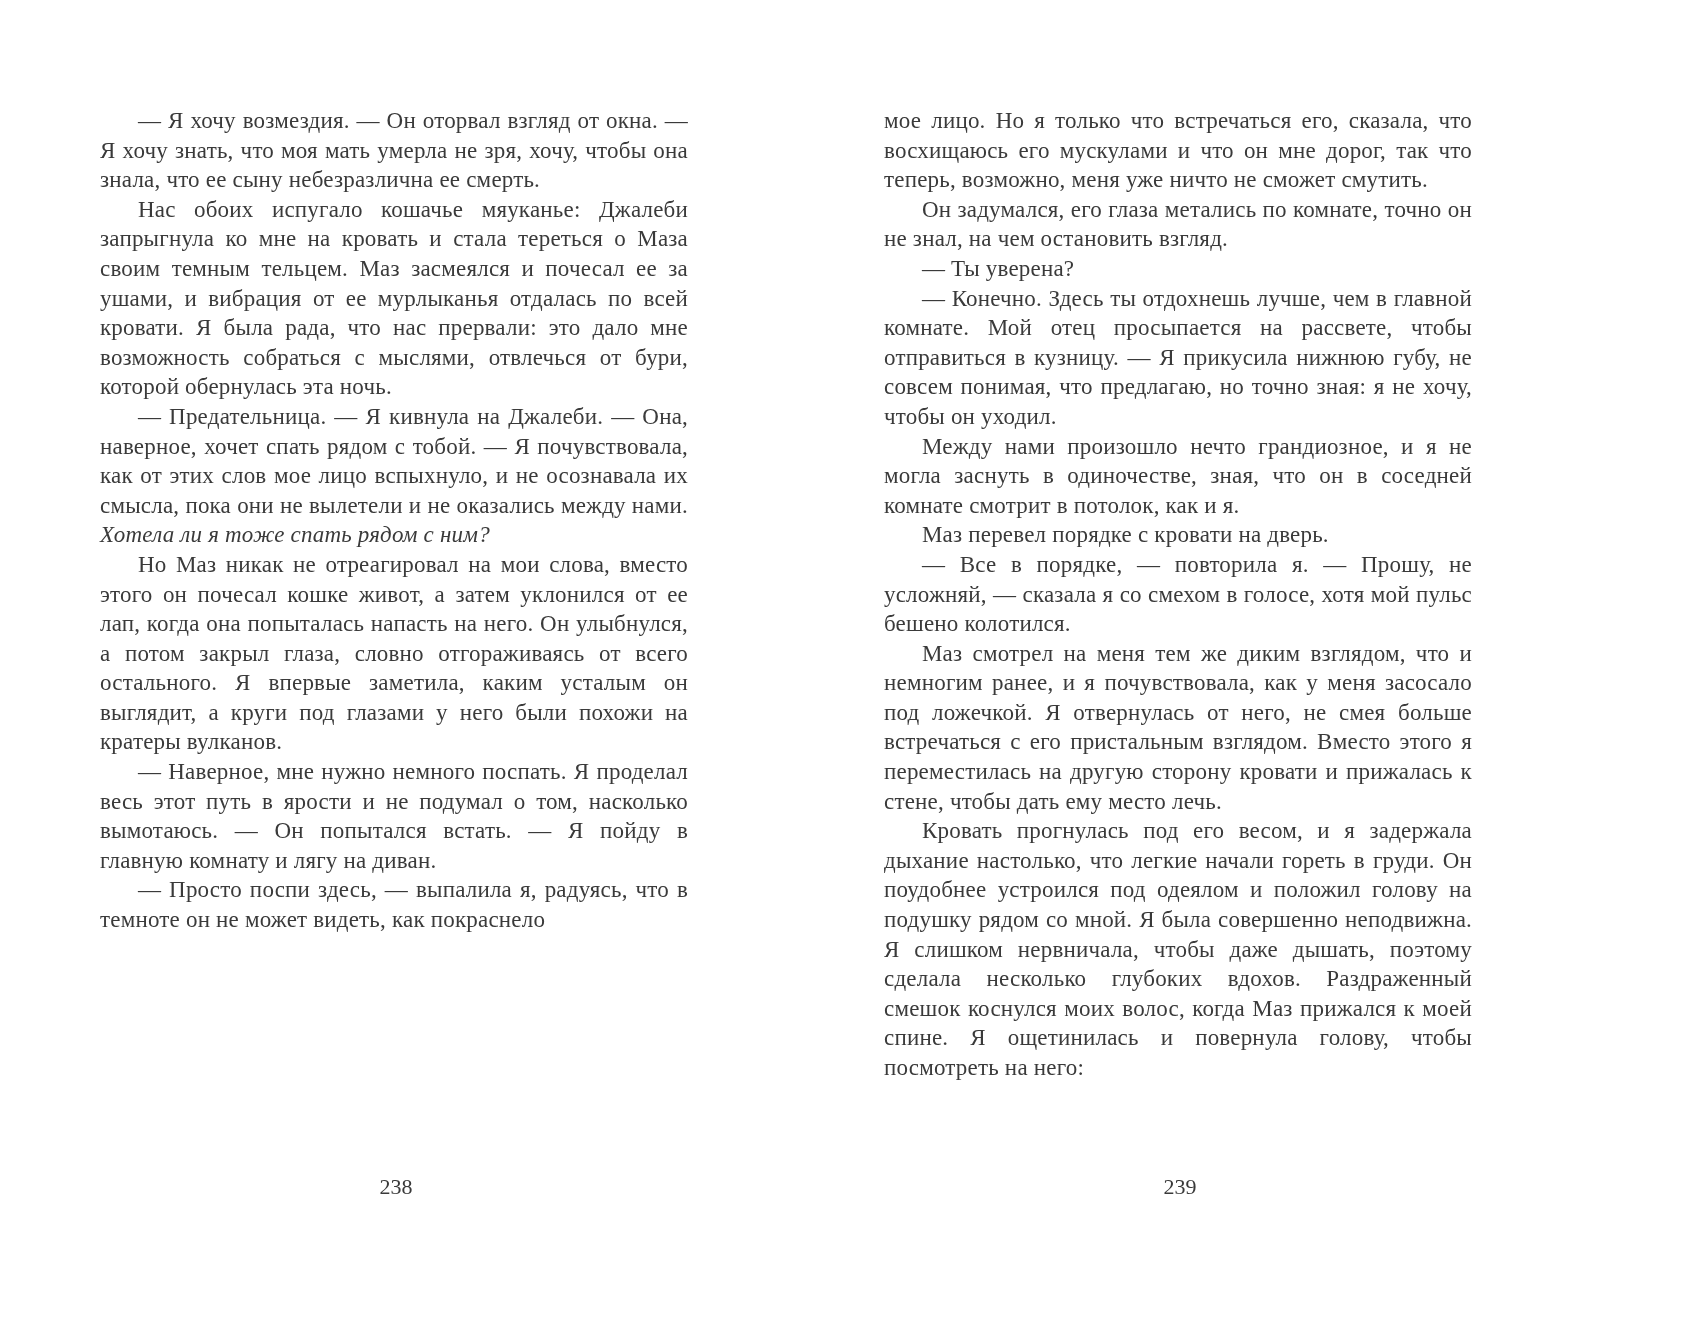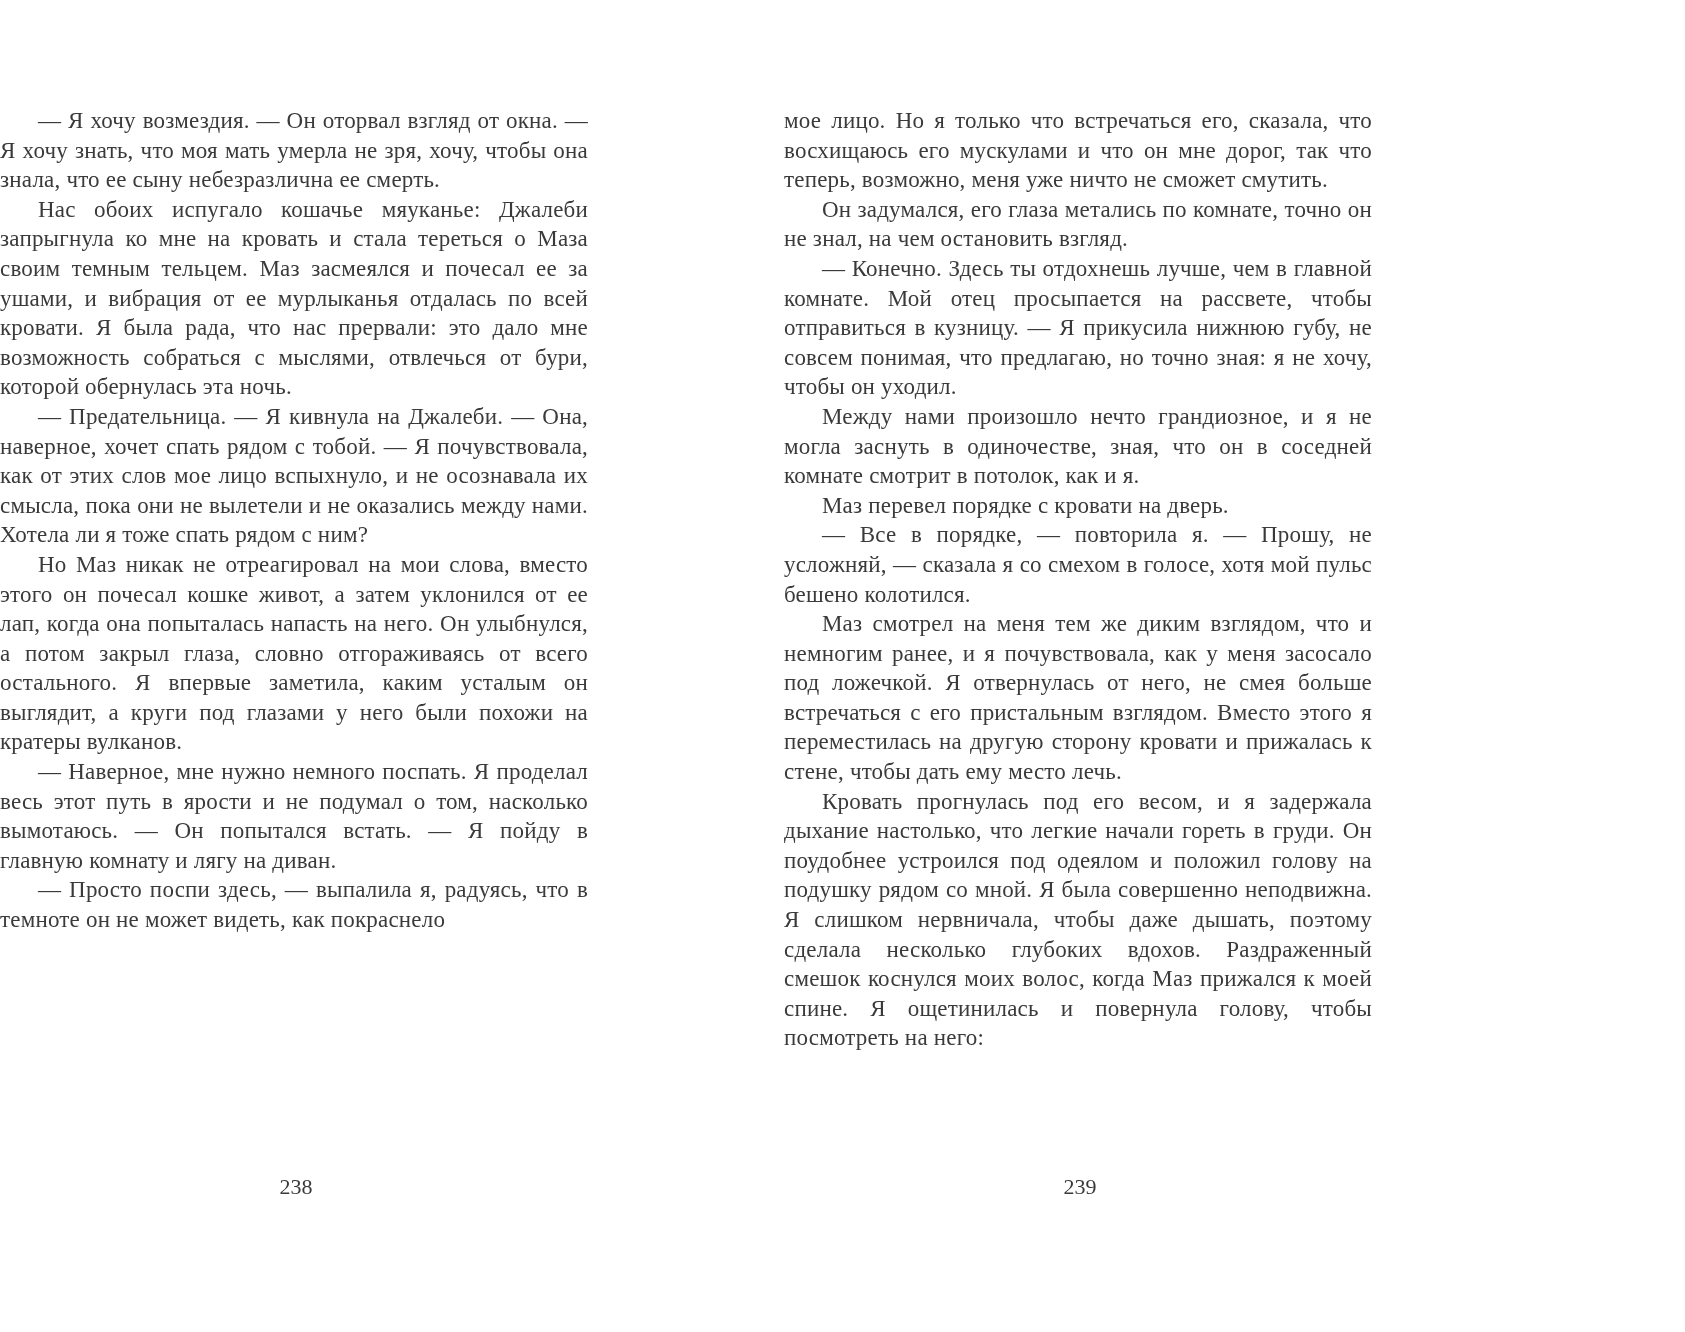--- a/index.html
+++ b/index.html
@@ -19,34 +19,35 @@
     padding-top: 106px;
     box-sizing: border-box;
     width: 1685px;
     height: 1332px;
   }
   .page {
     position: relative;
     width: 588px;
     height: 1160px;
   }
-  .page.left  { }
+  .page.left  { margin-left: 100px; }
   .page.right { margin-left: 196px; }
   .text-block p {
     margin: 0;
     text-align: justify;
     font-size: 23px;
     line-height: 29.6px;
     text-indent: 1.65em;
     letter-spacing: 0.2px;
   }
   .text-block p.no-indent {
     text-indent: 0;
   }
   .italic {
+    font-style: italic;
   }
   .page-number {
     position: absolute;
     top: 1068px;
     left: 4px;
     right: 0;
     text-align: center;
     font-size: 22px;
     color: #3a3a3a;
   }
@@ -63,20 +64,21 @@
         <p><span>Но Маз никак не отреагировал на мои слова, вместо этого он почесал кошке живот, а затем уклонился от ее лап, когда она попыталась напасть на него. Он улыбнулся, а потом закрыл глаза, словно отгораживаясь от всего остального. Я впервые заметила, каким усталым он выглядит, а круги под глазами у него были похожи на кратеры вулканов.</span></p>
         <p><span>— Наверное, мне нужно немного поспать. Я проделал весь этот путь в ярости и не подумал о том, насколько вымотаюсь. — Он попытался встать. — Я пойду в главную комнату и лягу на диван.</span></p>
         <p><span>— Просто поспи здесь, — выпалила я, радуясь, что в темноте он не может видеть, как покраснело</span></p>
       </div>
     <div class="page-number">238</div>
   </div>
   <div class="page right">
     <div class="text-block" id="right-text">
         <p class="no-indent"><span>мое лицо. Но я только что встречаться его, сказала, что восхищаюсь его мускулами и что он мне дорог, так что теперь, возможно, меня уже ничто не сможет смутить.</span></p>
         <p><span>Он задумался, его глаза метались по комнате, точно он не знал, на чем остановить взгляд.</span></p>
+        <p><span>— Ты уверена?</span></p>
         <p><span>— Конечно. Здесь ты отдохнешь лучше, чем в главной комнате. Мой отец просыпается на рассвете, чтобы отправиться в кузницу. — Я прикусила нижнюю губу, не совсем понимая, что предлагаю, но точно зная: я не хочу, чтобы он уходил.</span></p>
         <p><span>Между нами произошло нечто грандиозное, и я не могла заснуть в одиночестве, зная, что он в соседней комнате смотрит в потолок, как и я.</span></p>
         <p><span>Маз перевел порядке с кровати на дверь.</span></p>
         <p><span>— Все в порядке, — повторила я. — Прошу, не усложняй, — сказала я со смехом в голосе, хотя мой пульс бешено колотился.</span></p>
         <p><span>Маз смотрел на меня тем же диким взглядом, что и немногим ранее, и я почувствовала, как у меня засосало под ложечкой. Я отвернулась от него, не смея больше встречаться с его пристальным взглядом. Вместо этого я переместилась на другую сторону кровати и прижалась к стене, чтобы дать ему место лечь.</span></p>
         <p><span>Кровать прогнулась под его весом, и я задержала дыхание настолько, что легкие начали гореть в груди. Он поудобнее устроился под одеялом и положил голову на подушку рядом со мной. Я была совершенно неподвижна. Я слишком нервничала, чтобы даже дышать, поэтому сделала несколько глубоких вдохов. Раздраженный смешок коснулся моих волос, когда Маз прижался к моей спине. Я ощетинилась и повернула голову, чтобы посмотреть на него:</span></p>
       </div>
     <div class="page-number">239</div>
   </div>
 </div>

